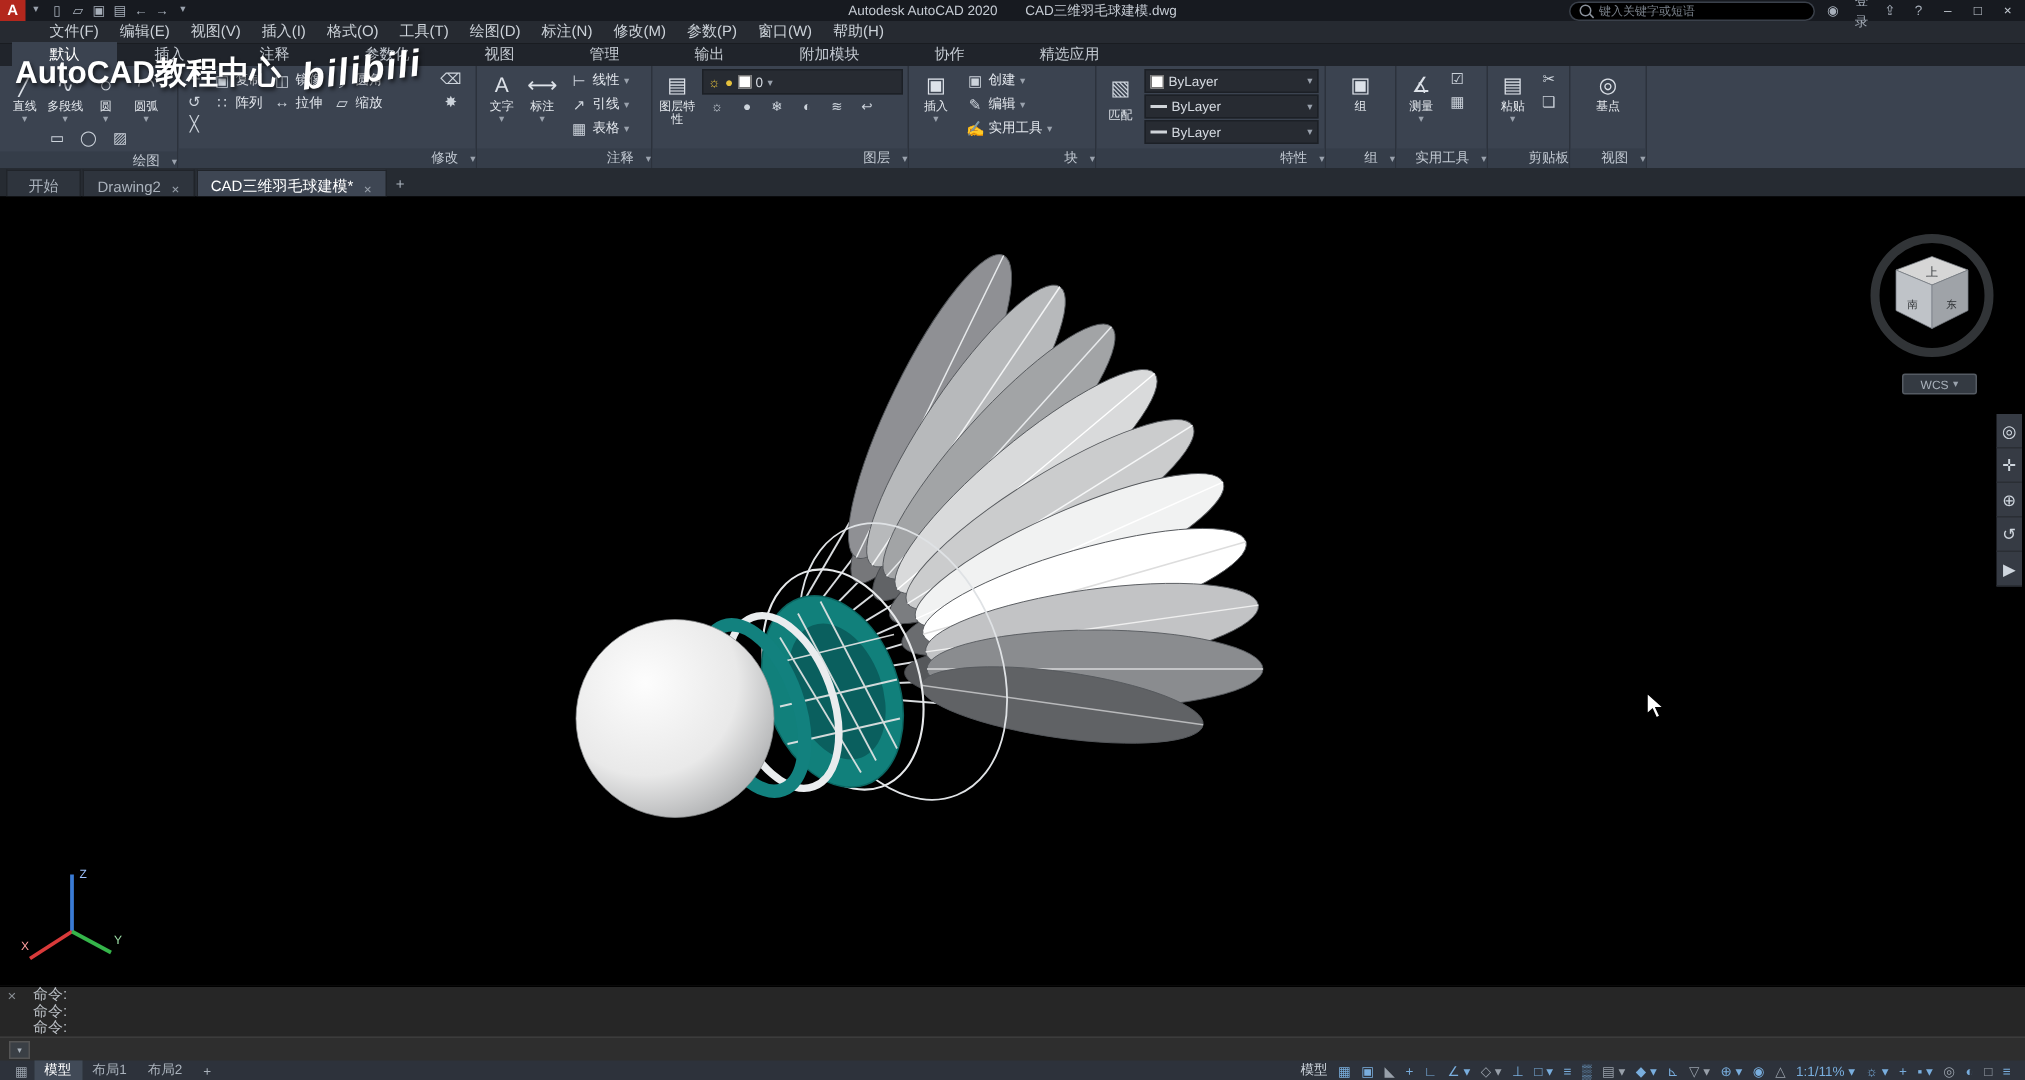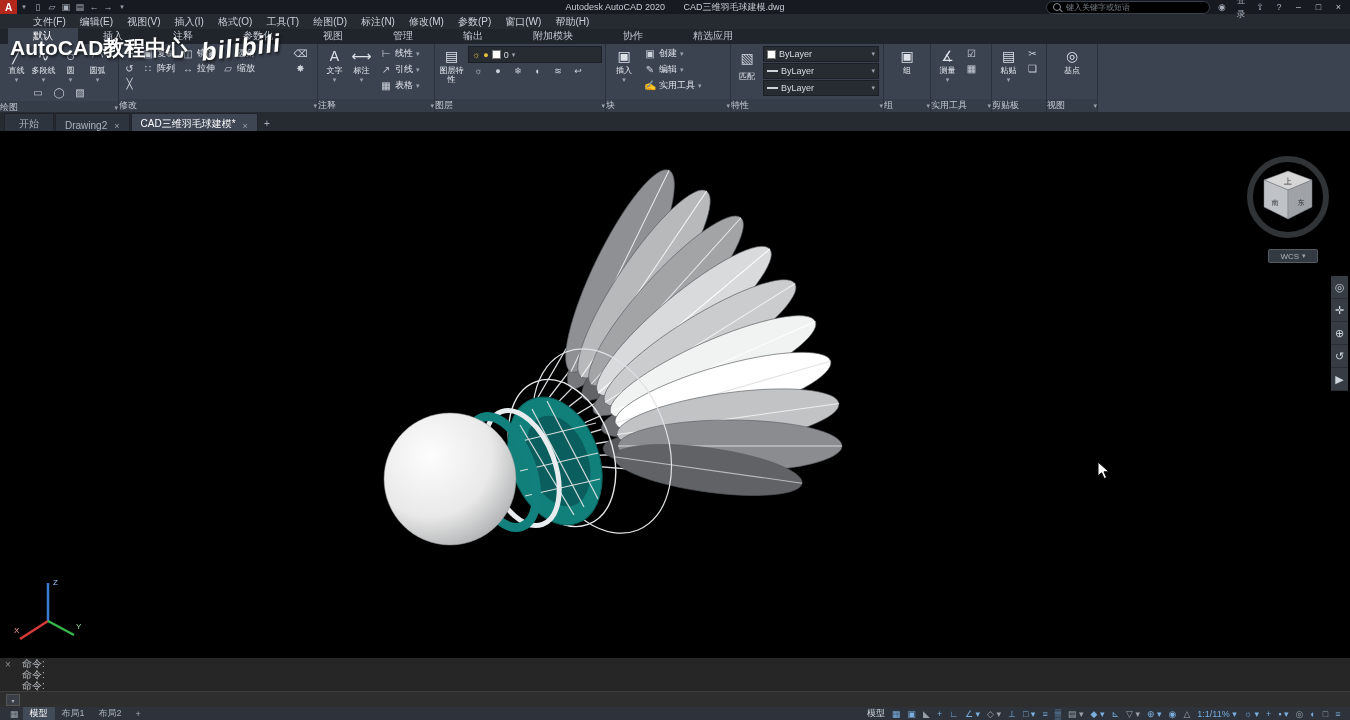--- a/index.html
+++ b/index.html
@@ -29,21 +29,21 @@
 
   
   .rtabs{top:29px;height:15px;background:#20242b;display:flex;align-items:flex-end;padding-left:8px;font-size:10px}
   .rtab{padding:1px 25px;color:#c3c9d1;white-space:nowrap}
   .rtab.active{background:#3b4350;color:#fff}
 
   
   .rbody{top:44px;height:68px;background:#3b4350;display:flex}
   .panel{border-right:1px solid #2c323c;display:flex;flex-direction:column;flex:0 0 auto}
   .pbody{flex:1;display:flex;padding:2px 3px;gap:3px;align-items:flex-start}
-  .ptitle{height:13px;background:#353d49;font-size:9px;color:#c2c9d2;display:flex;align-items:center;justify-content:space-between;gap:8px}
+  .ptitle{height:13px;background:#353d49;font-size:9px;color:#c2c9d2;display:flex;align-items:center;justify-content:flex-end;gap:8px}
   .caret{font-size:7px;color:#9aa2ad}
   .bigbtn{display:flex;flex-direction:column;align-items:center;width:27px;font-size:8px;color:#e6eaef;
           line-height:1.15;text-align:center;padding-top:2px;gap:1px}
   .bigbtn .bigico{font-size:14px;line-height:17px;color:#dde2e9}
   .smbtn{display:flex;align-items:center;gap:3px;font-size:9px;height:15px;color:#e2e6ec;padding:0 2px;white-space:nowrap}
   .smico{font-size:10px;color:#ccd3db;width:12px;text-align:center}
   .ico{width:15px;height:14px;font-size:10px;color:#ccd3db;display:flex;align-items:center;justify-content:center}
   .col{display:flex;flex-direction:column;gap:1px}
   .wrapgrid{display:flex;flex-wrap:wrap;width:150px}
   .wrapgrid .smbtn{width:36px}

